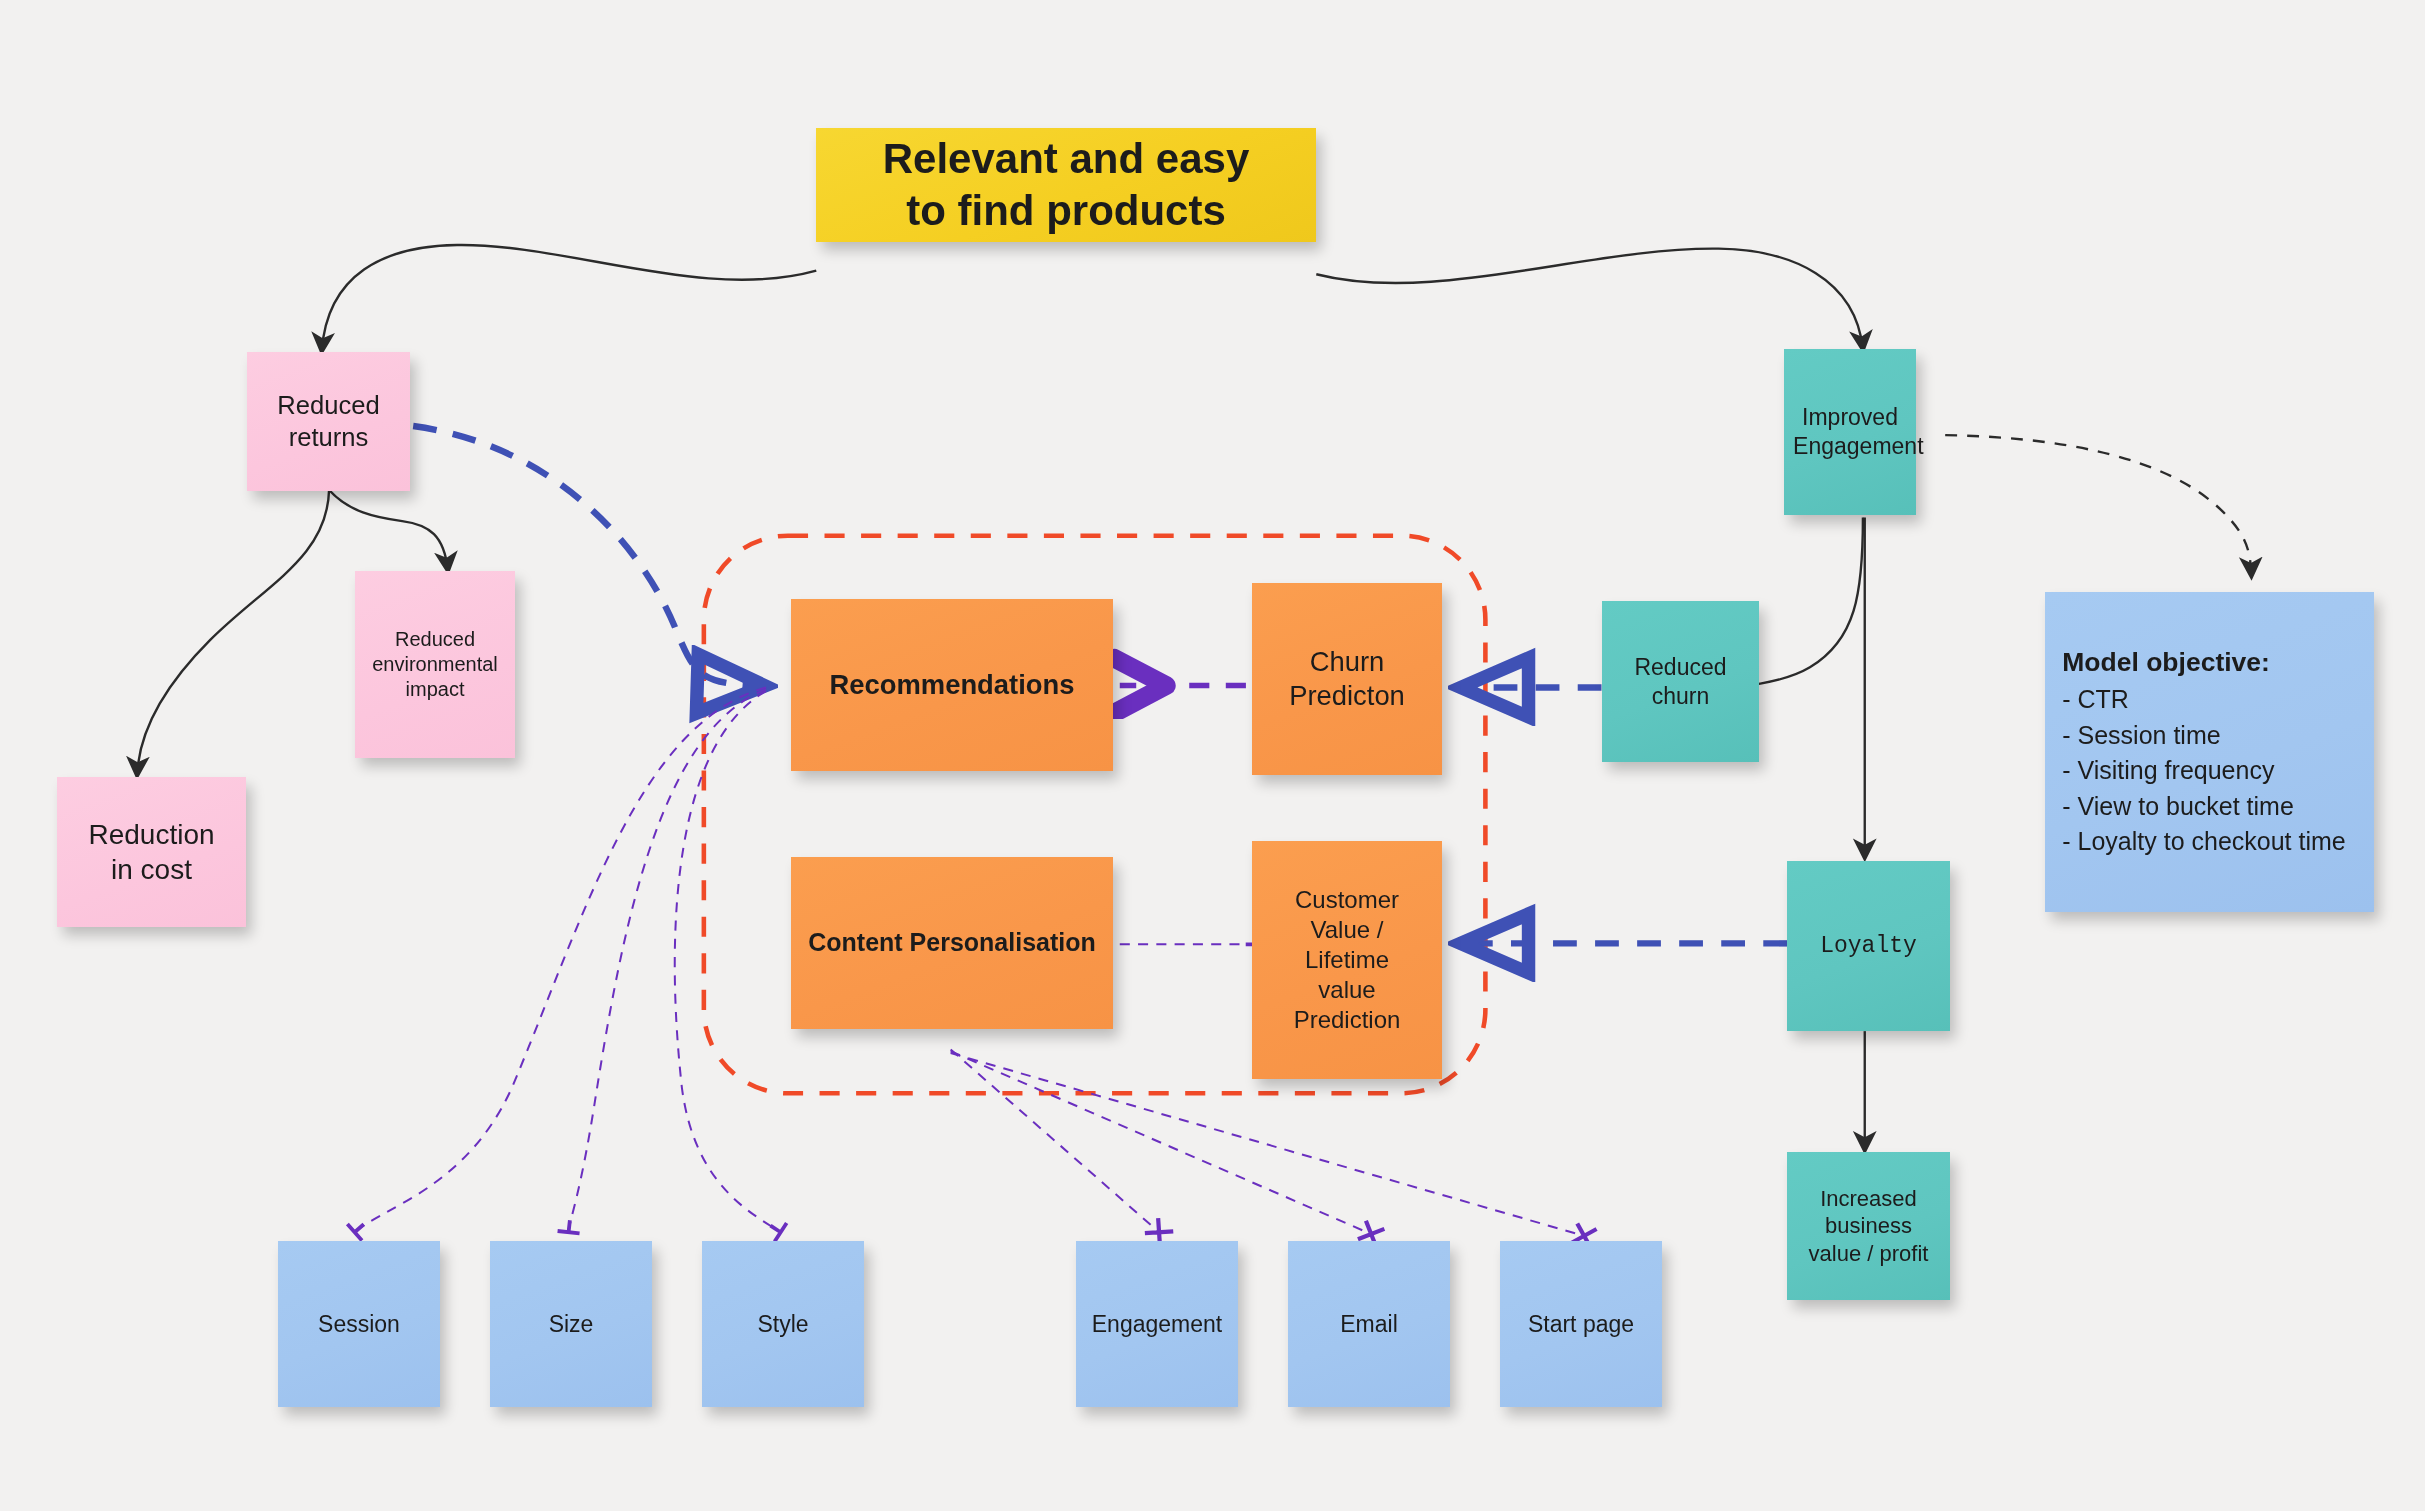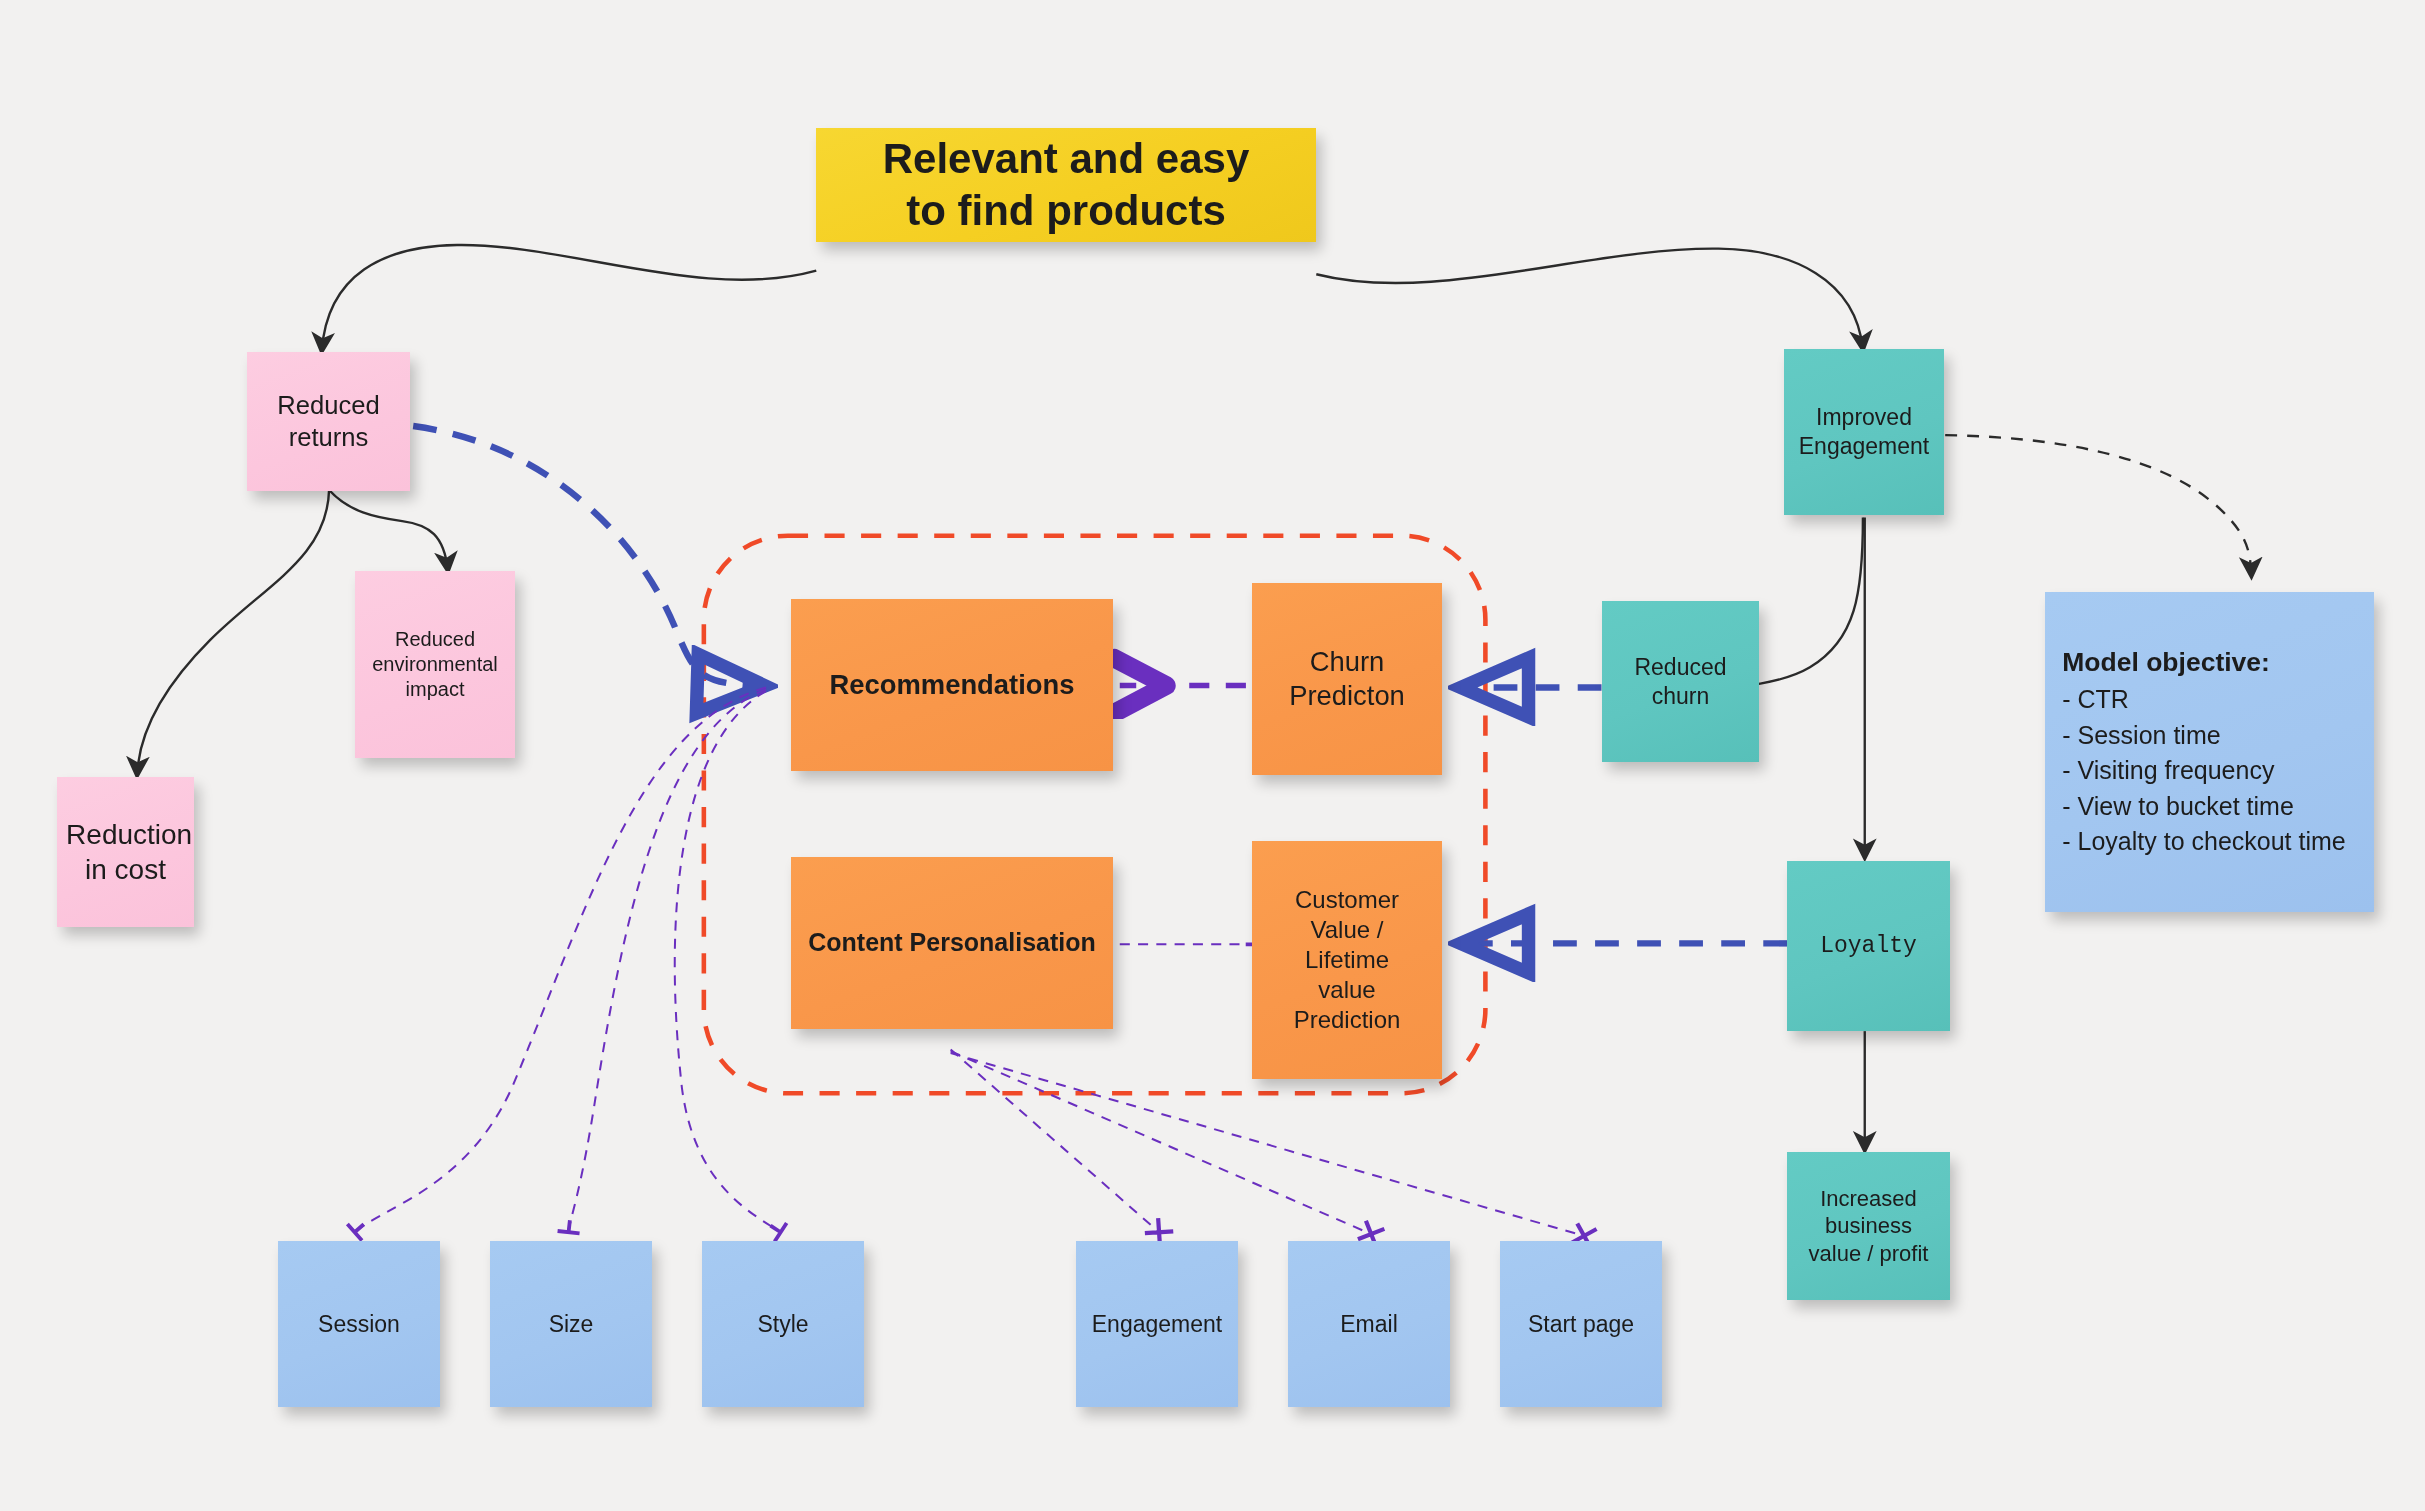--- a/index.html
+++ b/index.html
@@ -118,26 +118,26 @@
     <span class="txt">Reduced
 returns</span>
   </div>
 
   <div class="note n-pink" style="left:355px;top:571px;width:160px;height:187px;font-size:20px;">
     <span class="txt">Reduced
 environmental
 impact</span>
   </div>
 
-  <div class="note n-pink" style="left:57px;top:777px;width:137px;height:150px;font-size:28px;">
+  <div class="note n-pink" style="left:57px;top:777px;width:189px;height:150px;font-size:28px;">
     <span class="txt">Reduction
 in cost</span>
   </div>
 
-  <div class="note n-teal" style="left:1784px;top:349px;width:160px;height:166px;font-size:23px;">
+  <div class="note n-teal" style="left:1784px;top:349px;width:132px;height:166px;font-size:23px;">
     <span class="txt">Improved
 Engagement</span>
   </div>
 
   <div class="note n-teal" style="left:1602px;top:601px;width:157px;height:161px;font-size:23px;">
     <span class="txt">Reduced
 churn</span>
   </div>
 
   <div class="note n-teal" style="left:1787px;top:861px;width:163px;height:170px;font-size:23px;font-family:Liberation Mono, monospace;">

